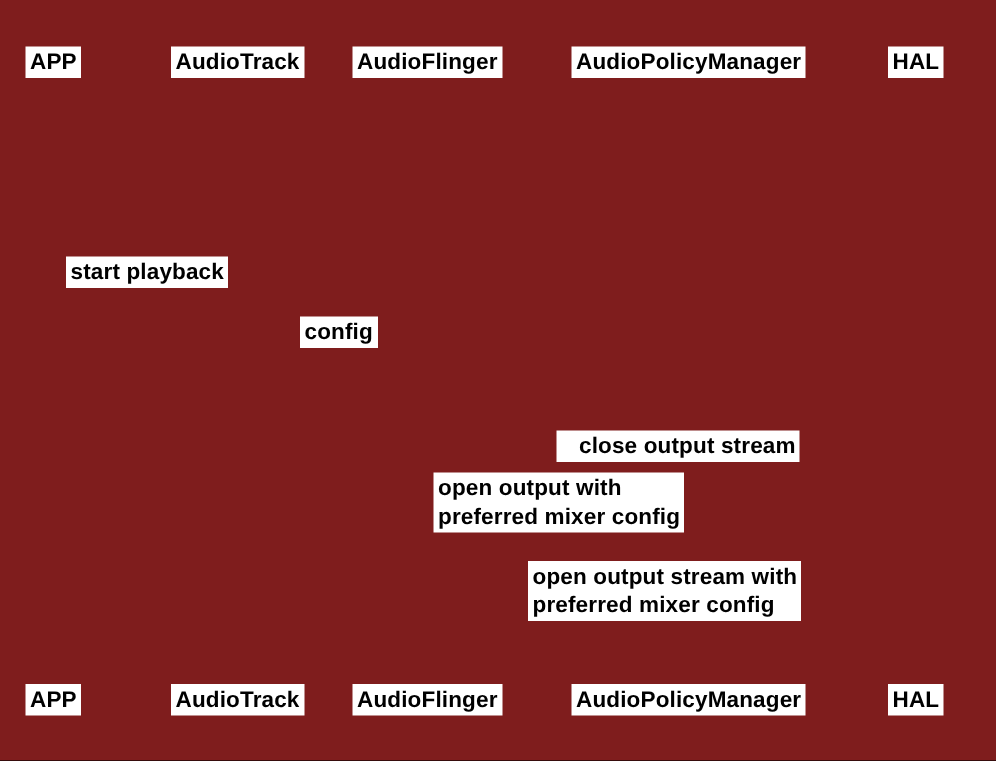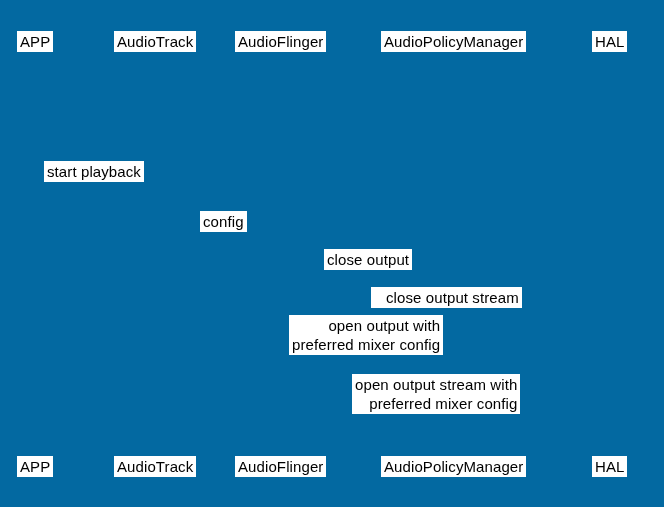--- a/index.html
+++ b/index.html
@@ -4,74 +4,74 @@
 <style>
   html, body {
     margin: 0;
     padding: 0;
     background: #000000;
   }
   .stage {
     position: relative;
     width: 664px;
     height: 507px;
-    background: #0369a1;
+    background: #7f1d1d;
     overflow: hidden;
     font-family: "Liberation Sans", sans-serif;
+    font-weight: bold;
   }
   .lbl {
     position: absolute;
     background: #ffffff;
     color: #000000;
     font-size: 15px;
     line-height: 19px;
     padding: 1px 3px;
     white-space: pre-line;
     letter-spacing: 0.1px;
   }
-  .center { text-align: right; }
+  .center { text-align: left; }
 
   
   .p-app            { left: 17px;  top: 31px; }
   .p-audiotrack     { left: 114px; top: 31px; }
   .p-audioflinger   { left: 235px; top: 31px; }
   .p-audiopolicymgr { left: 381px; top: 31px; }
   .p-hal            { left: 592px; top: 31px; }
 
   
   .b-app            { left: 17px;  top: 456px; }
   .b-audiotrack     { left: 114px; top: 456px; }
   .b-audioflinger   { left: 235px; top: 456px; }
   .b-audiopolicymgr { left: 381px; top: 456px; }
   .b-hal            { left: 592px; top: 456px; }
 
   
   .m-setprefmix  { left: 146px; top: 75px; }
   .m-cacheattrs  { left: 479px; top: 117px; }
-  .m-startpb     { left: 44px;  top: 161px; }
+  .m-startpb     { left: 44px;  top: 171px; }
   .m-start       { left: 200px; top: 211px; }
   .m-closeout    { left: 324px; top: 249px; }
   .m-closeos     { left: 371px; top: 287px; padding-left: 15px; }
   .m-openout     { left: 289px; top: 315px; }
   .m-openos      { left: 352px; top: 374px; }
 </style>
 </head>
 <body>
 
 <div class="stage">
 
   <div class="lbl p-app">APP</div>
   <div class="lbl p-audiotrack">AudioTrack</div>
   <div class="lbl p-audioflinger">AudioFlinger</div>
   <div class="lbl p-audiopolicymgr">AudioPolicyManager</div>
   <div class="lbl p-hal">HAL</div>
 
   <div class="lbl m-startpb">start playback</div>
   <div class="lbl m-start">config</div>
-  <div class="lbl m-closeout">close output</div>
   <div class="lbl m-closeos">close output stream</div>
   <div class="lbl m-openout center">open output with
 preferred mixer config</div>
   <div class="lbl m-openos center">open output stream with
 preferred mixer config</div>
 
   <div class="lbl b-app">APP</div>
   <div class="lbl b-audiotrack">AudioTrack</div>
   <div class="lbl b-audioflinger">AudioFlinger</div>
   <div class="lbl b-audiopolicymgr">AudioPolicyManager</div>

